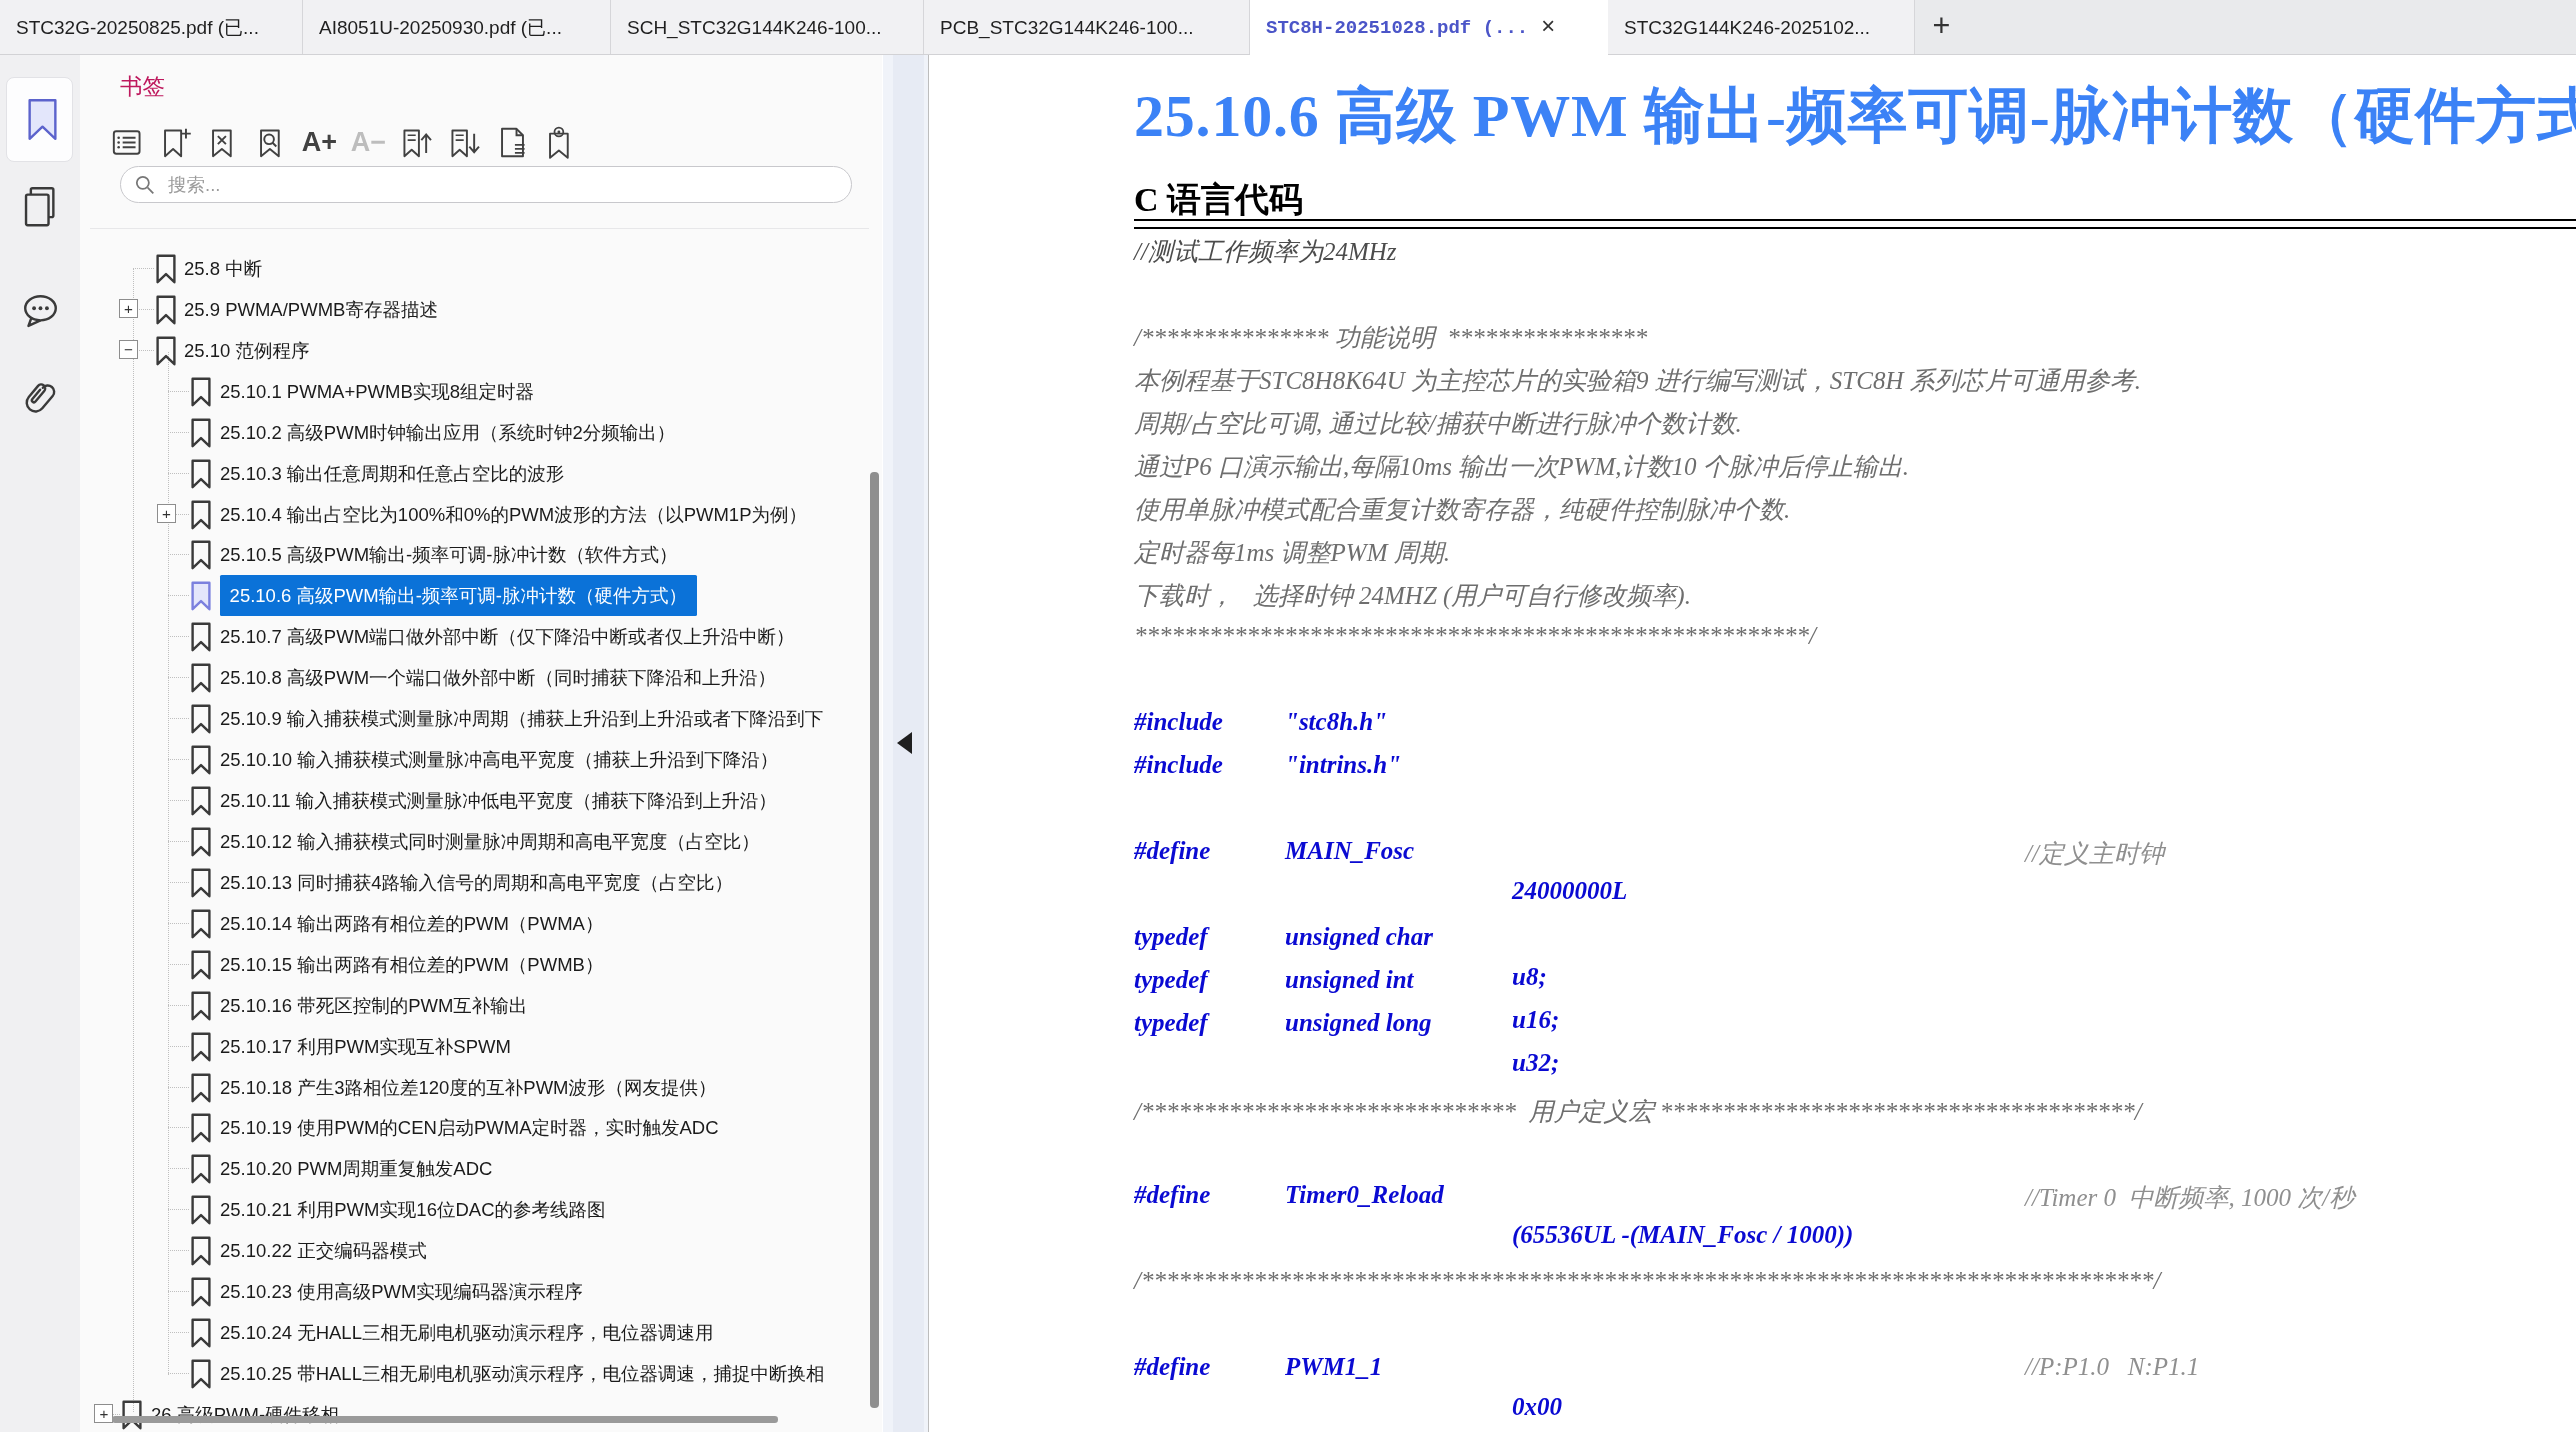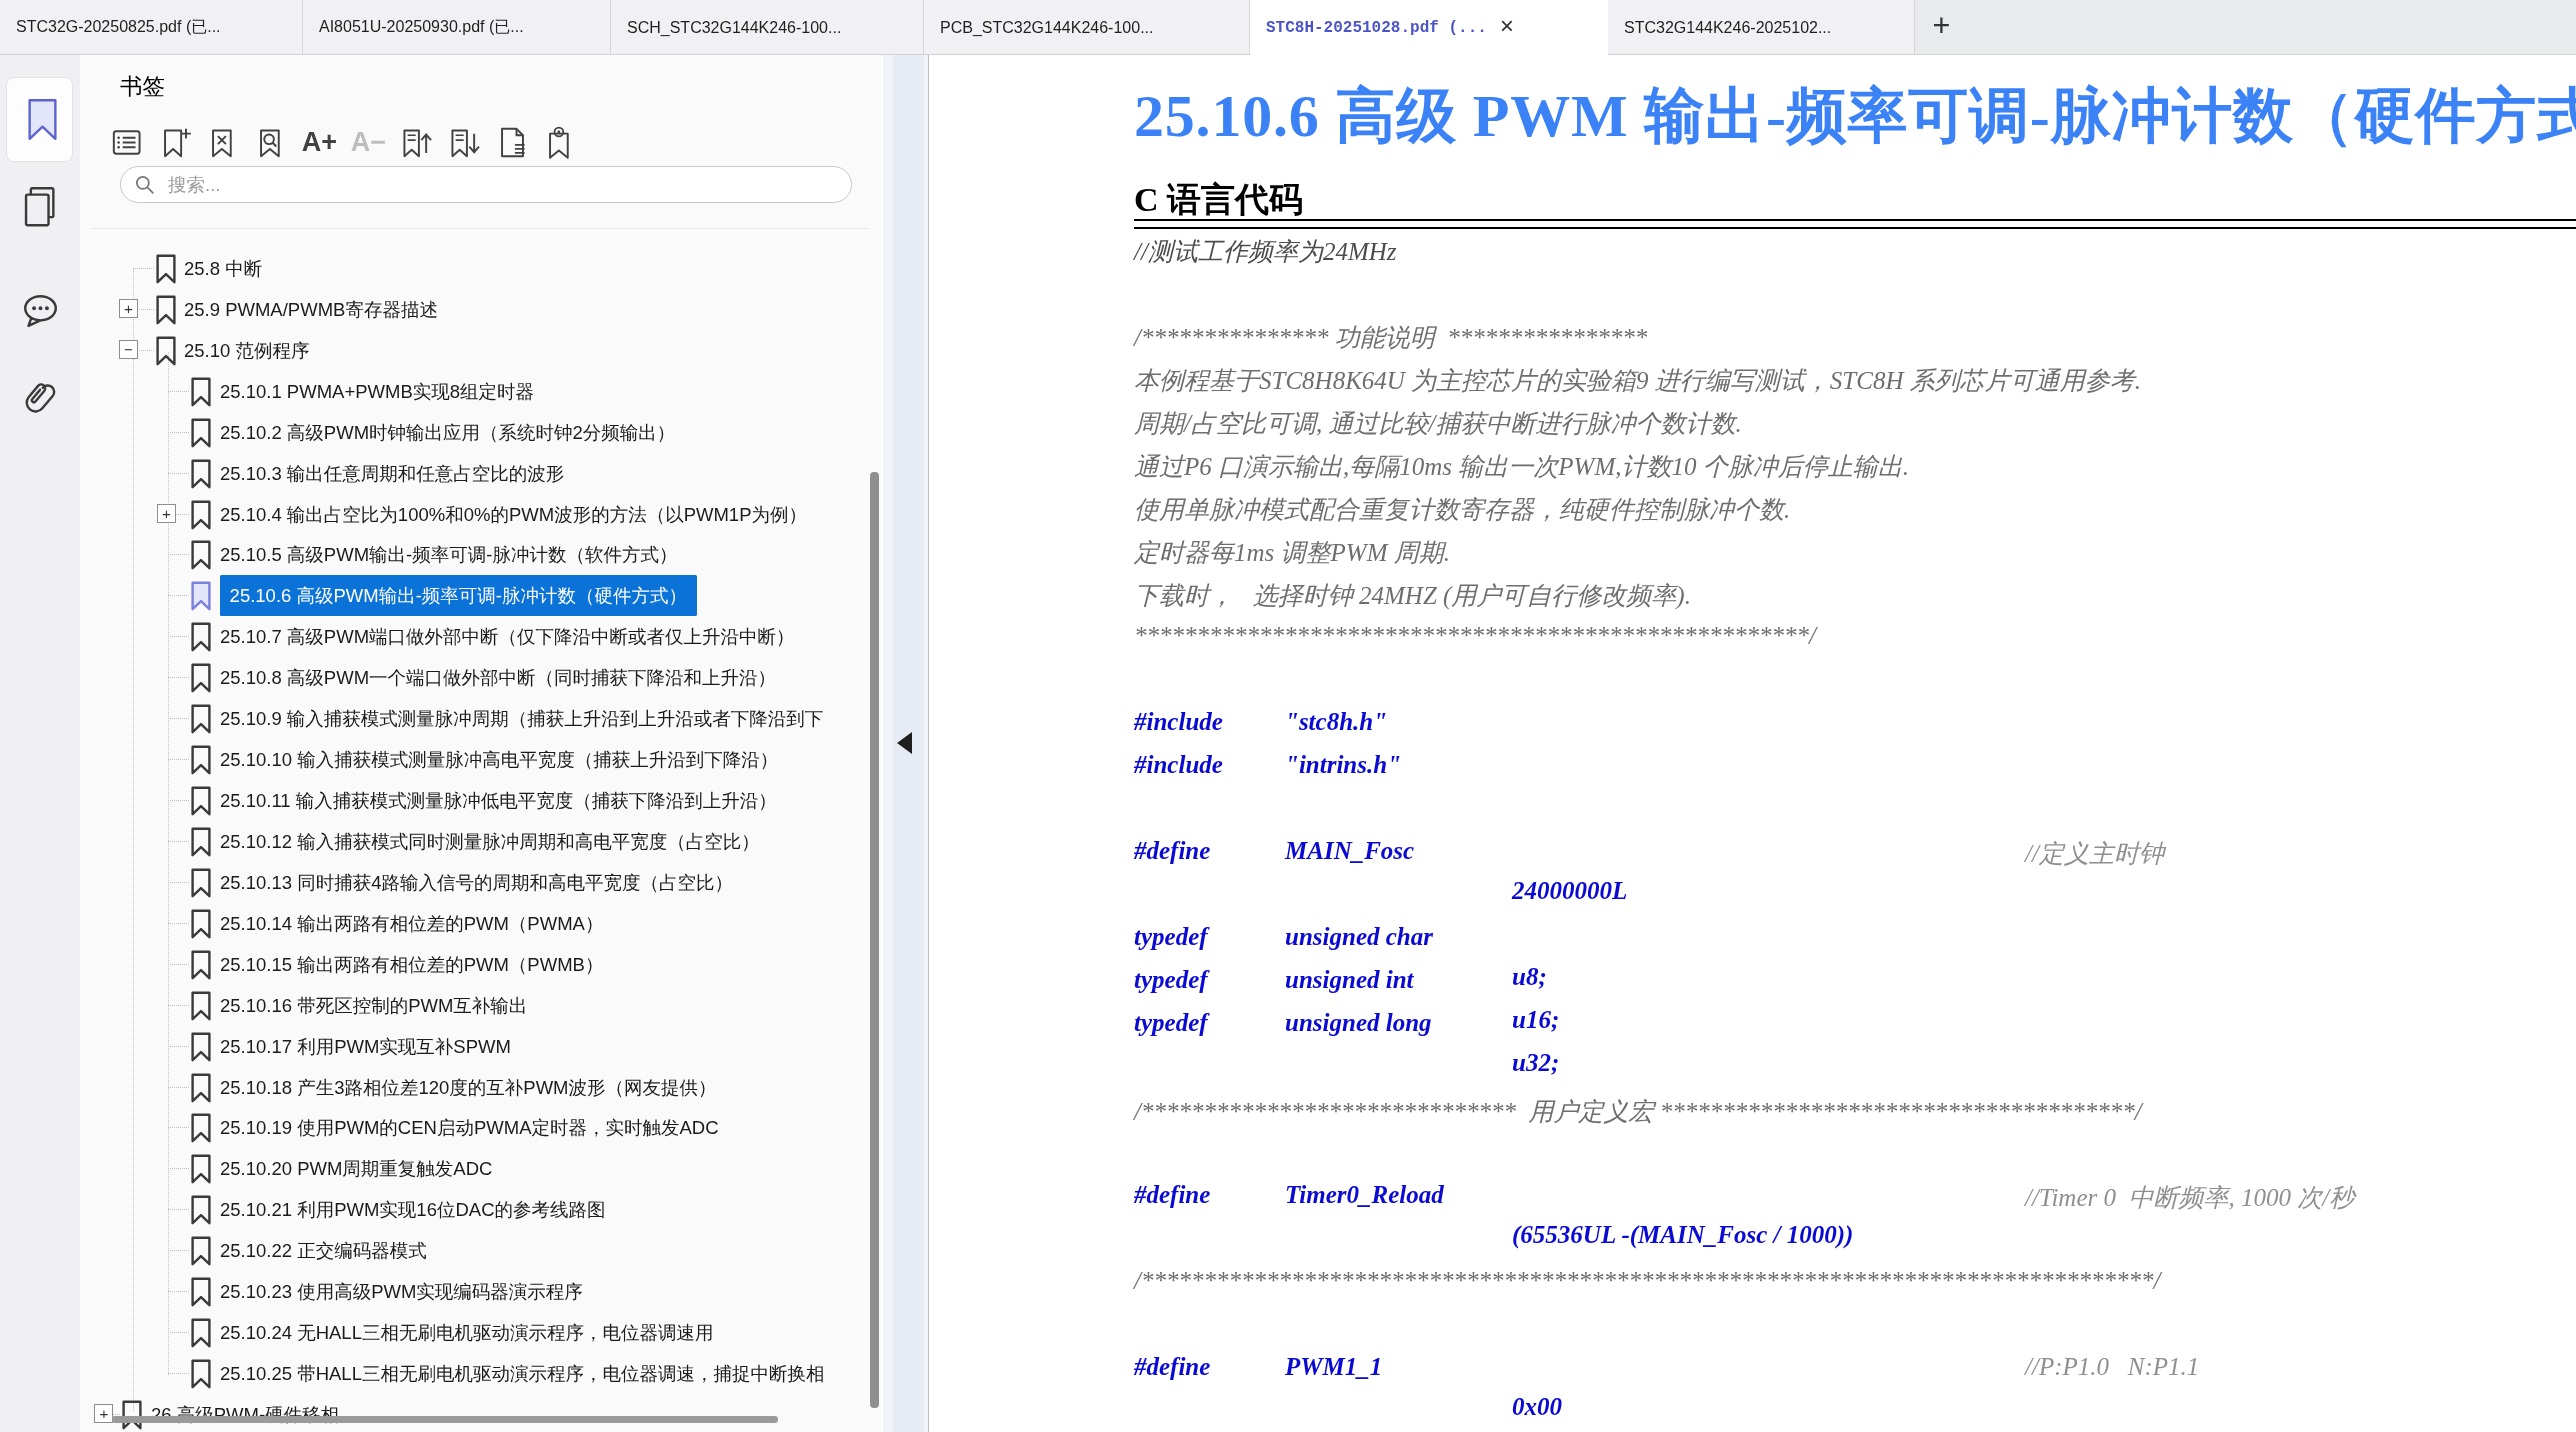--- a/index.html
+++ b/index.html
@@ -4,36 +4,36 @@
 <style>
   html,body{margin:0;padding:0;background:#fff;}
   #app{position:relative;width:2576px;height:1432px;overflow:hidden;
        font-family:"Liberation Sans",sans-serif;-webkit-font-smoothing:antialiased;}
 
   
   #tabbar{position:absolute;left:0;top:0;width:2576px;height:55px;background:#e9eaec;}
   #tabline{position:absolute;left:0;right:0;top:54px;height:0.8px;background:#d2d2d5;z-index:1;}
   .tab{position:relative;float:left;height:55px;background:#f1f1f3;border-right:0.8px solid #d6d6d9;
        display:flex;align-items:center;box-sizing:border-box;z-index:0;}
-  .tab-label{padding:0 11.2px 0 16px;font-size:16px;color:#1f1f1f;white-space:nowrap;overflow:hidden;}
+  .tab-label{padding:0 11.2px 0 16px;font-size:19px;color:#1f1f1f;white-space:nowrap;overflow:hidden;}
   .tab.active{background:#ffffff;z-index:2;border-right:none;font-family:Liberation Mono, monospace;}
   .tab.active .tab-label{color:#4b55c8;font-weight:bold;}
   .tab-close{font-size:24px;color:#333;padding:0 14.4px 0 1.6px;cursor:default;line-height:55px;}
   .tab:not(.active) .tab-close{display:none;}
   #newtab{float:left;width:53px;height:55px;font-size:30.5px;color:#333;text-align:center;line-height:51px;}
 
   
   #rail{position:absolute;left:0;top:55px;width:80px;height:1378px;background:#f0f0f2;}
   #rail .card{position:absolute;left:6.4px;top:21.7px;width:67px;height:85px;background:#fdfdfe;
               border:0.8px solid #e2e2e6;border-radius:8px;box-sizing:border-box;}
   .rail-ic{position:absolute;left:21px;width:39px;height:45px;}
 
   
   #sidebar{position:absolute;left:80px;top:55px;width:802px;height:1378px;background:#fafafa;overflow:hidden;}
-  #bm-title{position:absolute;left:40px;top:16px;font-size:22.5px;color:#000000;}
+  #bm-title{position:absolute;left:40px;top:16px;font-size:22.5px;color:#be185d;}
   .tb-ic{position:absolute;top:69px;width:37px;height:37px;}
   #search{position:absolute;left:40px;top:111px;width:732px;height:37px;box-sizing:border-box;
           border:0.8px solid #c8c8cc;border-radius:18.5px;background:#fff;}
   #search input{position:absolute;left:45px;top:3.2px;width:658px;height:27px;border:none;outline:none;
           font-size:18.5px;color:#333;background:transparent;font-family:"Liberation Sans",sans-serif;}
   #search input::placeholder{color:#9b9b9b;}
   #search svg{position:absolute;left:13px;top:7.2px;}
   #sb-divider{position:absolute;left:9.6px;right:13px;top:173px;height:0.8px;background:#e7e7e9;}
 
   

